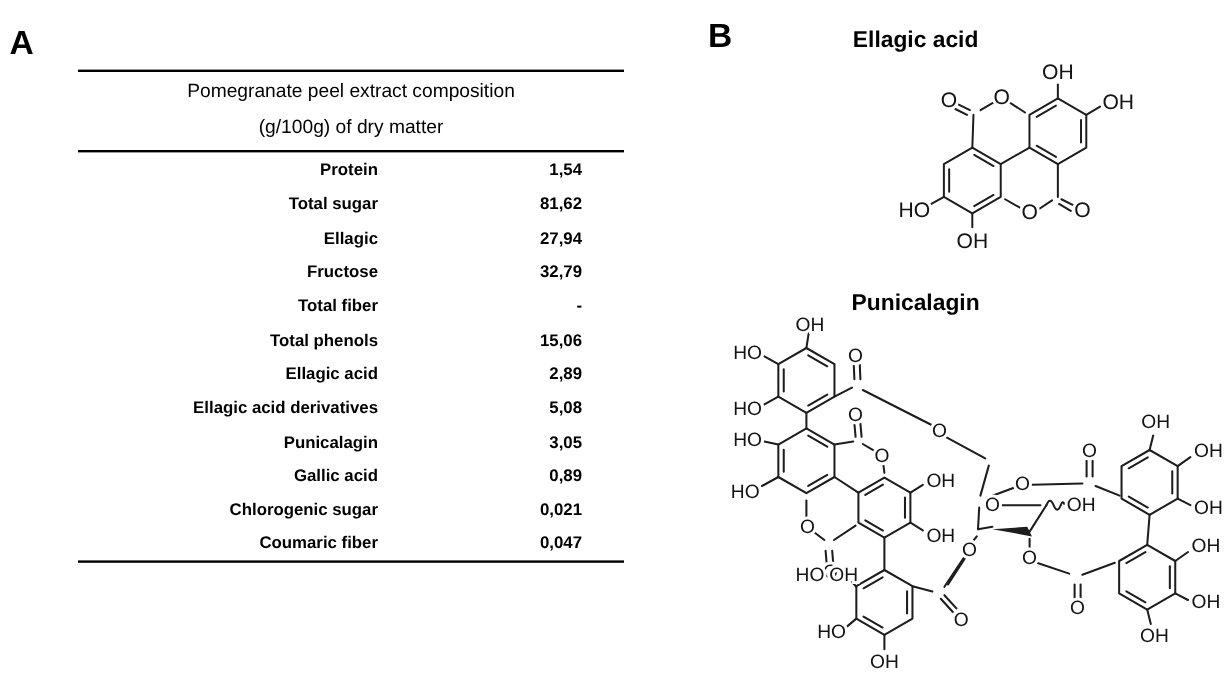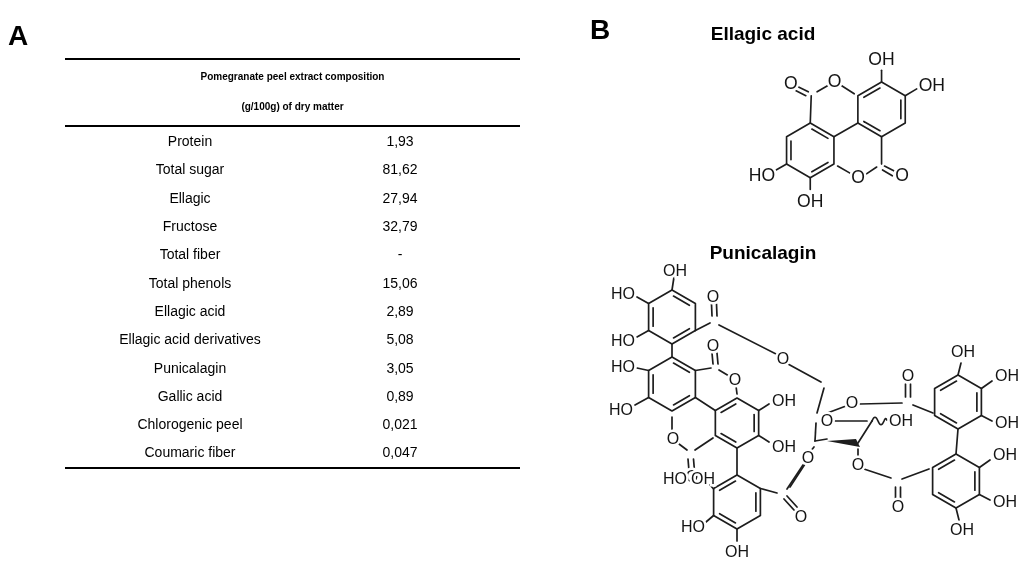--- a/index.html
+++ b/index.html
@@ -4,24 +4,24 @@
 <style>
   html,body{margin:0;padding:0;background:#fff;}
   #canvas{position:relative;width:1024px;height:575px;background:#ffffff;overflow:hidden;
           font-family:"Liberation Sans",sans-serif;color:#000;}
   .panel-label{position:absolute;font-weight:bold;font-size:28px;line-height:1;}
   #panel-a-label{left:8px;top:22px;}
   #panel-b-label{left:590px;top:16px;}
   
   #tableA{position:absolute;left:65px;top:58px;width:455px;}
   #tableA .thead{border-top:2px solid #000;border-bottom:2px solid #000;padding:2px 0 3px 0;}
-  #tableA .thead div{text-align:center;font-weight:bold;font-size:10px;line-height:30px;}
+  #tableA .thead div{text-align:center;font-weight:normal;font-size:16px;line-height:30px;}
   #trows{border-bottom:2px solid #000;}
   .trow{display:flex;height:28.3px;align-items:center;}
-  .tc{font-weight:normal;font-size:14px;text-align:center;}
+  .tc{font-weight:bold;font-size:14px;text-align:right;}
   .tc.name{width:250px;}
   .tc.val{width:170px;}
   
   .struct-title{position:absolute;width:200px;text-align:center;font-weight:bold;font-size:19px;}
   #ellagic-title{left:663px;top:23px;}
   #punicalagin-title{left:663px;top:242px;}
   #ellagic-svg{position:absolute;left:737px;top:40px;}
   #punicalagin-svg{position:absolute;left:565px;top:263px;}
   svg .bond{stroke:#1d1d1d;stroke-width:1.7;stroke-linecap:round;fill:none;}
   svg .ringline{stroke:#1d1d1d;stroke-width:1.7;fill:none;stroke-linejoin:round;}
@@ -39,21 +39,21 @@
   <div class="panel-label" id="panel-b-label">B</div>
 
   <div id="tableA">
     <div class="thead">
       <div>Pomegranate peel extract composition</div>
       <div>(g/100g) of dry matter</div>
     </div>
     <div id="trows">
         <div class="trow">
           <div class="tc name">Protein</div>
-          <div class="tc val">1,93</div>
+          <div class="tc val">1,54</div>
         </div>
         <div class="trow">
           <div class="tc name">Total sugar</div>
           <div class="tc val">81,62</div>
         </div>
         <div class="trow">
           <div class="tc name">Ellagic</div>
           <div class="tc val">27,94</div>
         </div>
         <div class="trow">
@@ -78,21 +78,21 @@
         </div>
         <div class="trow">
           <div class="tc name">Punicalagin</div>
           <div class="tc val">3,05</div>
         </div>
         <div class="trow">
           <div class="tc name">Gallic acid</div>
           <div class="tc val">0,89</div>
         </div>
         <div class="trow">
-          <div class="tc name">Chlorogenic peel</div>
+          <div class="tc name">Chlorogenic sugar</div>
           <div class="tc val">0,021</div>
         </div>
         <div class="trow">
           <div class="tc name">Coumaric fiber</div>
           <div class="tc val">0,047</div>
         </div>
       </div>
   </div>
 
   <div class="struct-title" id="ellagic-title">Ellagic acid</div>

